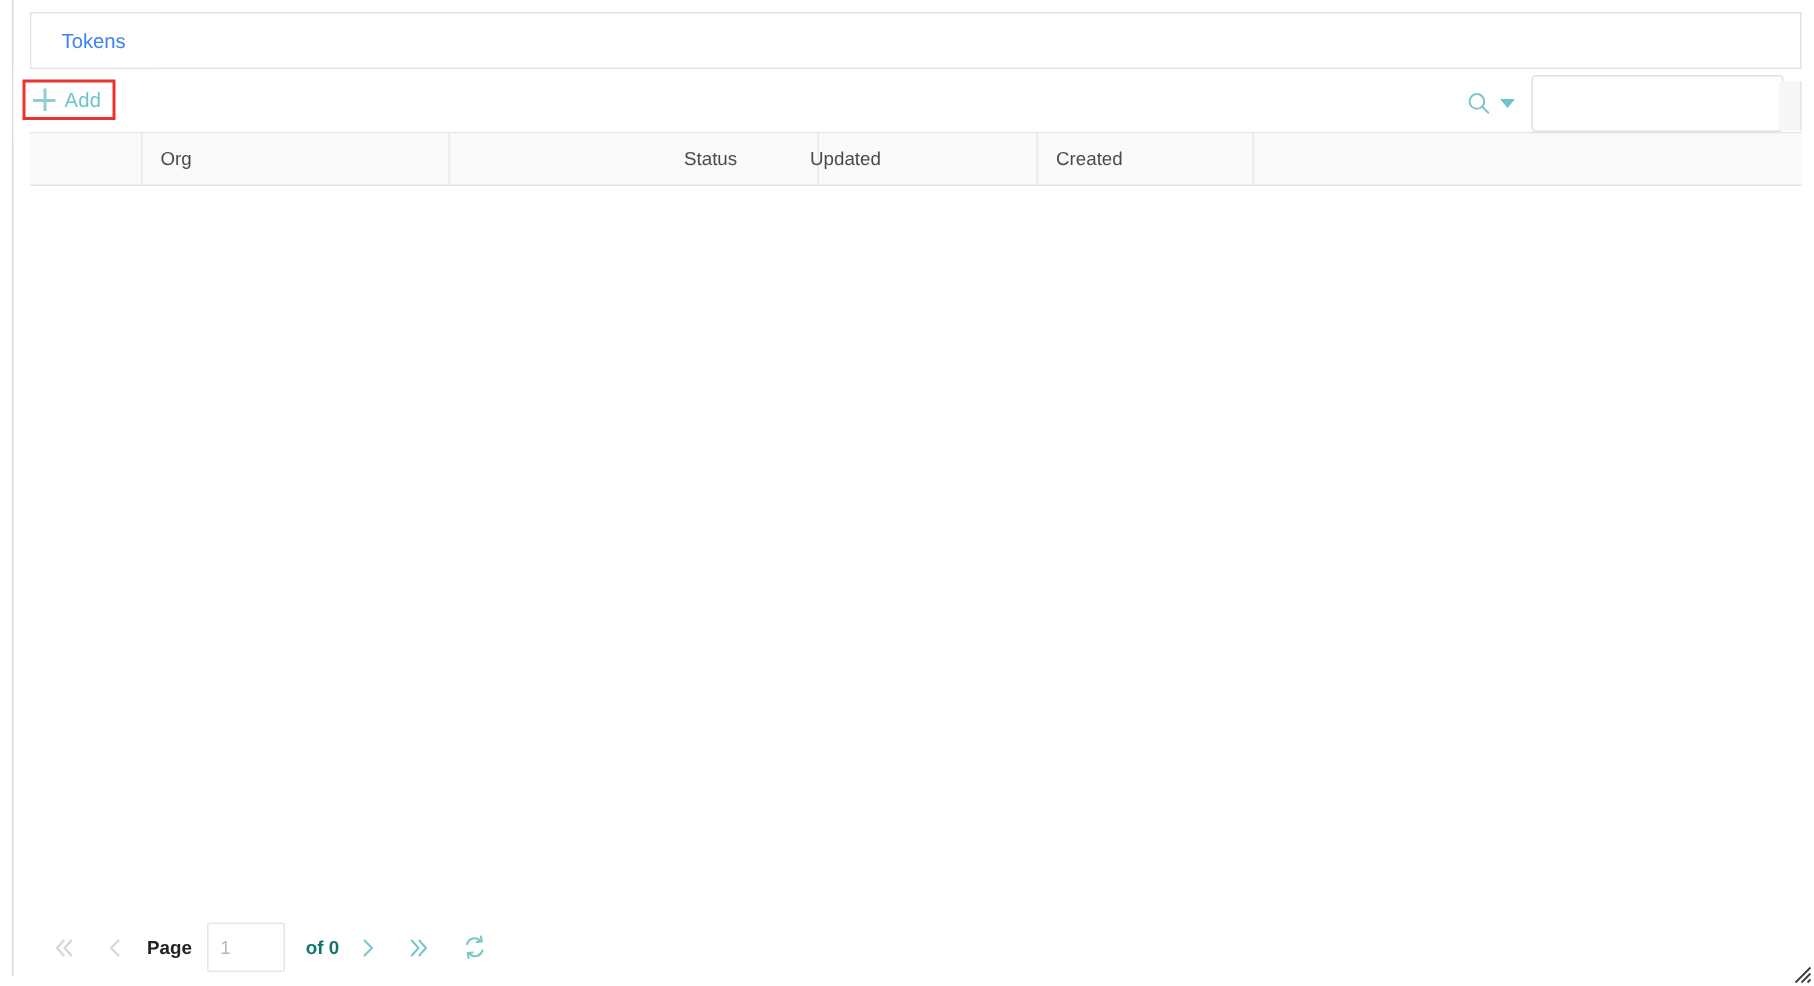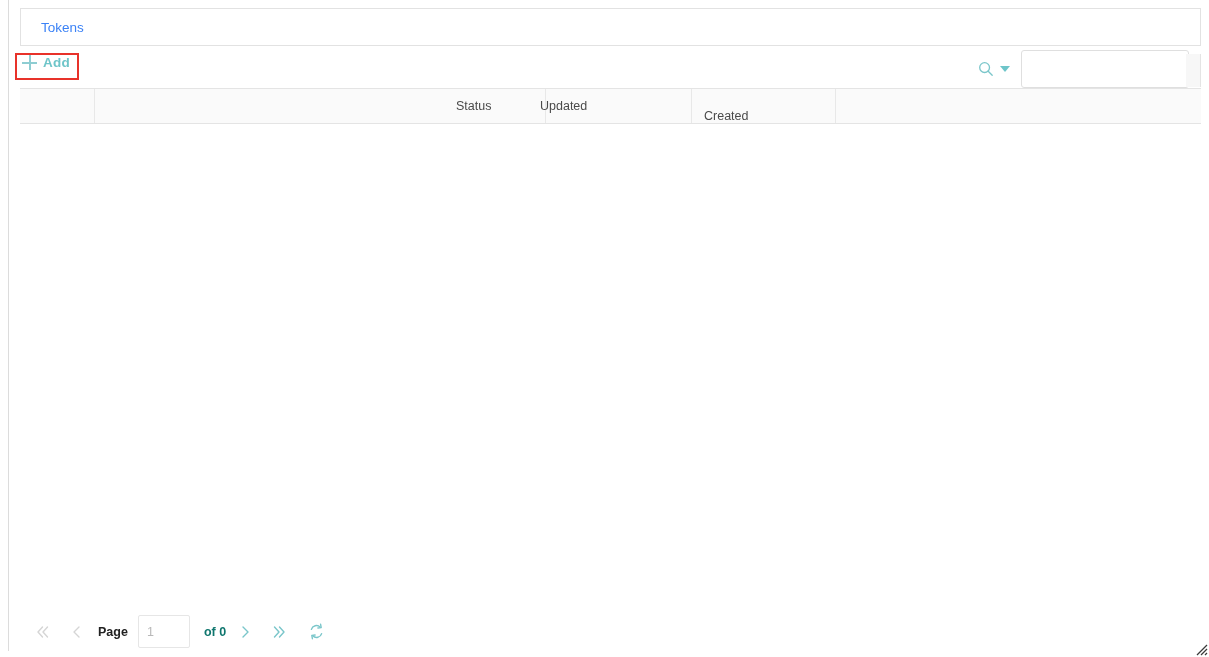--- a/index.html
+++ b/index.html
@@ -63,27 +63,26 @@
     background: #ffffff;
     box-sizing: border-box;
   }
   .add-btn {
     position: absolute;
     left: 6px;
     top: 7px;
     height: 27px;
     padding: 0 7px 0 5px;
     display: flex;
-    align-items: flex-start;
+    align-items: center;
     gap: 6px;
     border: 2px solid #e8322a;
     box-sizing: border-box;
     background: #ffffff;
     cursor: pointer;
-    font-weight: bold;
   }
   .add-plus {
     position: relative;
     display: inline-block;
     width: 15px;
     height: 15px;
   }
   .add-plus::before, .add-plus::after {
     content: "";
     position: absolute;
@@ -290,27 +289,30 @@
     </div>
 
     <div class="search-tail"></div>
   </div>
 
   <div class="grid">
     <div class="grid-head">
       <div class="hcell" style="left:0px;width:75px;">
           <span></span>
         </div>
+      <div class="hcell" style="left:75px;width:205px;">
+          <span>Org</span>
+        </div>
       <div class="hcell" style="left:424px;width:102px;">
           <span>Status</span>
         </div>
       <div class="hcell" style="left:508px;width:164px;text-align:right;">
           <span>Updated</span>
         </div>
-      <div class="hcell" style="left:672px;width:144px;align-items:flex-end;">
+      <div class="hcell" style="left:672px;width:144px;">
           <span>Created</span>
         </div>
       <div class="hcell last-filler" style="left:816px;right:0;">
           <span></span>
         </div>
     </div>
     <div class="grid-body"></div>
   </div>
 
   <div class="pager">

